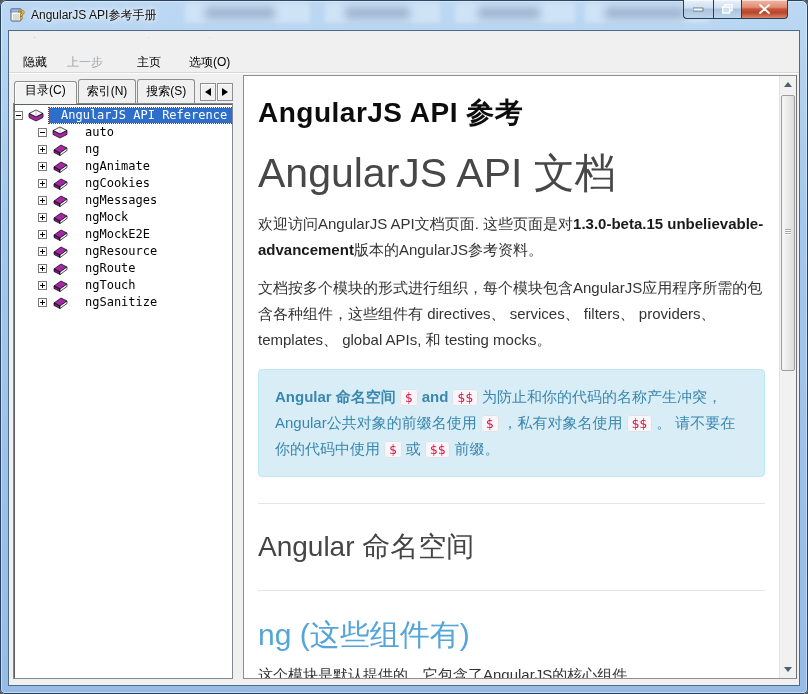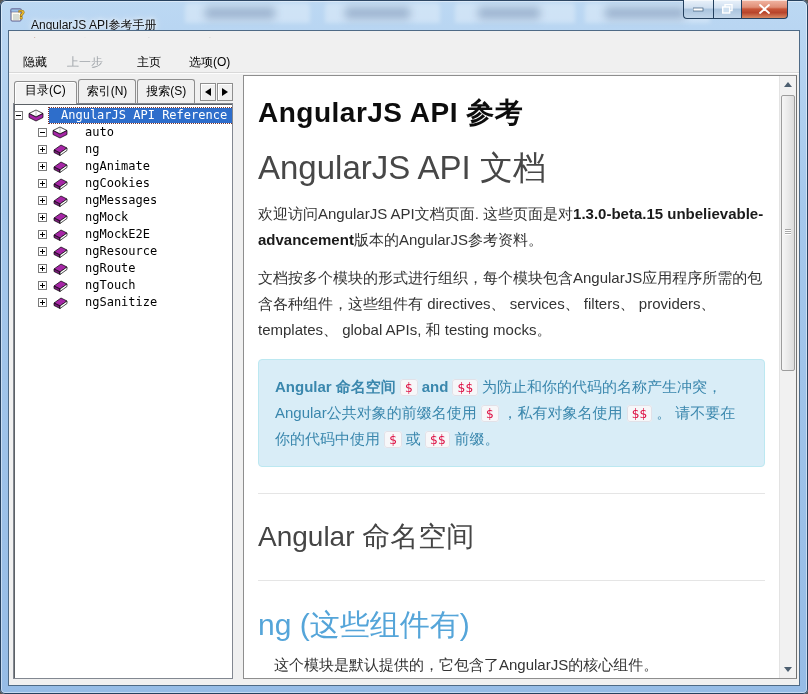--- a/index.html
+++ b/index.html
@@ -10,21 +10,21 @@
     border-radius:6px 6px 5px 5px; overflow:hidden;
     box-shadow:0 0 0 1px #27415f inset, 0 0 0 2px rgba(255,255,255,.45) inset;
   }
   
   .titlebar { position:absolute; top:0; left:0; right:0; height:30px; }
   .titlebar .smudge { position:absolute; top:7px; height:12px; border-radius:3px;
     background:rgba(30,60,110,.28); filter:blur(4px); }
   .titlebar .tabglass { position:absolute; top:3px; height:20px; border-radius:4px 4px 0 0;
     background:rgba(255,255,255,.30); filter:blur(2px); }
   .title-icon { position:absolute; left:10px; top:7px; width:16px; height:16px; }
-  .title-text { position:absolute; left:31px; top:17px; font-size:12px; color:#111;
+  .title-text { position:absolute; left:31px; top:7px; font-size:12px; color:#111;
     text-shadow:0 0 4px #fff,0 0 8px #fff; white-space:nowrap; }
   .win-controls { position:absolute; top:0; right:20px; display:flex; }
   .win-btn { height:19px; border:1px solid #24405e; border-top:none;
     display:flex; align-items:center; justify-content:center;
     background:linear-gradient(180deg,#e9f1fa 0%,#cfdff0 45%,#a9c3dd 50%,#c2d6ea 100%);
     box-shadow:0 1px 0 rgba(255,255,255,.6) inset; }
   .win-btn.min { width:30px; border-radius:0 0 0 4px; border-right:none; }
   .win-btn.max { width:29px; }
   .win-btn.close { width:46px; border-radius:0 0 4px 0; border-left:none;
     background:linear-gradient(180deg,#f2b6a4 0%,#e08f77 40%,#c9573a 50%,#b8442b 70%,#d98a64 100%); }
@@ -73,34 +73,34 @@
     align-items:center; justify-content:center; }
   .sb-btn.up { top:0; } .sb-btn.down { bottom:0; }
   .sb-thumb { position:absolute; left:1px; right:1px; top:19px; height:276px;
     background:linear-gradient(90deg,#f6f6f6,#eaeaea 50%,#dcdcdc);
     border:1px solid #9d9d9d; border-radius:2px; }
   .sb-grip { position:absolute; left:3px; right:3px; top:50%; margin-top:-4px; }
   .sb-grip i { display:block; height:1px; background:#a8a8a8; margin-bottom:1px; box-shadow:0 1px 0 #fff; }
   .page { position:absolute; left:0; right:17px; top:0; bottom:0; overflow:hidden;
     padding:10px 14px 0 14px; color:#333; }
   .h-main { font-size:28px; font-weight:bold; color:#0d0d0d; margin:8px 0 4px; letter-spacing:.5px; }
-  .h-sub { font-size:33px; font-weight:normal; color:#474747; margin:14px 0 10px; }
+  .h-sub { font-size:41px; font-weight:normal; color:#474747; margin:14px 0 10px; }
   .para { font-size:15px; line-height:26px; margin:8px 0 12px; color:#333; }
   .para b { color:#1a1a1a; }
   .infobox { margin:16px 0 0; padding:14px 16px; background:#d9edf7;
     border:1px solid #bce8f1; border-radius:4px; color:#3a87ad;
     font-size:15px; line-height:25px; }
   .seg-bold { font-weight:bold; }
   .seg-code { font-family:"DejaVu Sans Mono","Liberation Mono",monospace; font-size:13px;
     color:#dd1144; background:#f7f7f9; border:1px solid #e1e1e8; border-radius:3px;
     padding:0 4px; margin:0 4px; }
   .rule { border:none; border-top:1px solid #e5e5e5; margin:26px 0 0; }
   .h-section { font-size:28px; font-weight:normal; color:#454545; margin:24px 0 24px; }
   .h-ng { font-size:30px; font-weight:normal; color:#55a5d9; margin:24px 0 10px; }
-  .ng-desc { font-size:15px; color:#333; margin:6px 16px 10px; }
+  .ng-desc { font-size:15px; color:#333; margin:6px 0 10px; }
 </style>
 </head>
 <body>
 
 <div class="window">
 
   <div class="titlebar">
     <div class="tabglass" style="left:185px;width:125px"></div>
     <div class="tabglass" style="left:325px;width:115px"></div>
     <div class="tabglass" style="left:455px;width:120px"></div>

